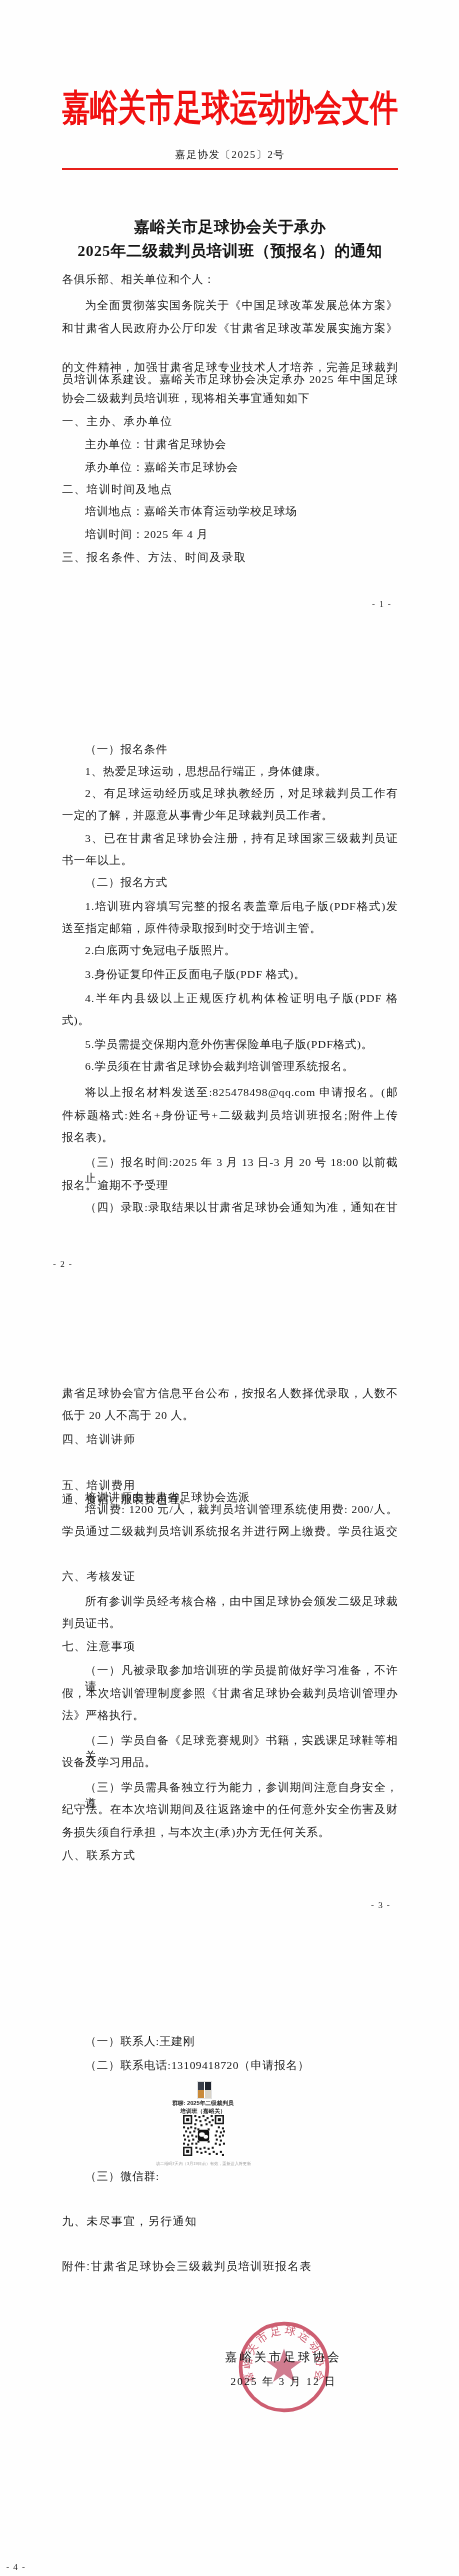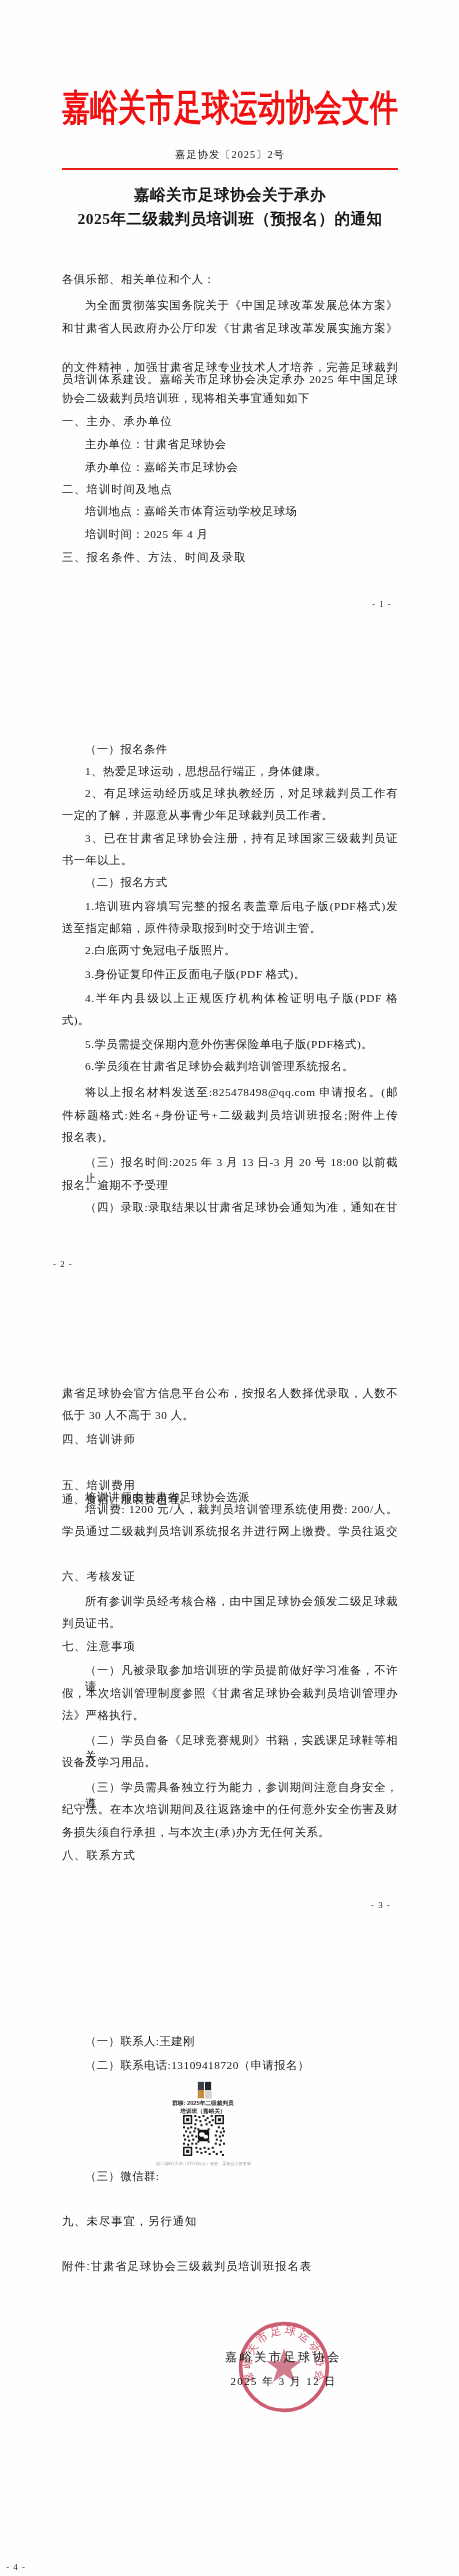--- a/index.html
+++ b/index.html
@@ -9,21 +9,21 @@
   .l{position:absolute;left:62px;width:336px;font-size:11.3px;line-height:15.5px;
      letter-spacing:0.5px;white-space:pre-wrap;}
   .ind{padding-left:23px;width:313px;}
   .j{text-align:justify;text-align-last:justify;}
   .h{font-family:"Liberation Sans","DejaVu Sans",sans-serif;font-weight:normal;letter-spacing:1px;}
   .center{left:0;width:460px;text-align:center;letter-spacing:0;}
   .mast{top:81px;height:54px;line-height:54px;font-size:28px;font-weight:900;
         color:#f01010;transform:scaleY(1.30);transform-origin:50% 50%;letter-spacing:0;}
   .docnum{top:147px;font-size:10.3px;letter-spacing:1px;}
   .redrule{top:168px;left:62px;width:336px;height:1.5px;background:#e8201a;}
-  .title{font-size:15.5px;font-weight:bold;letter-spacing:0.5px;}
+  .title{font-size:15.5px;font-weight:bold;letter-spacing:0.5px;margin-top:32px;}
   .pagenum{position:absolute;font-size:8.8px;letter-spacing:1px;color:#222;}
   .qrcap{position:absolute;left:161px;width:84px;text-align:center;
          font-family:"Liberation Sans","DejaVu Sans",sans-serif;
          font-size:5.7px;font-weight:bold;color:#2b2b2b;line-height:7.7px;letter-spacing:0;}
   .qrnote{position:absolute;left:151px;width:105px;text-align:center;font-size:4.1px;
           color:#a3a3a3;font-family:"Liberation Sans","DejaVu Sans",sans-serif;letter-spacing:0;}
   .avatar{position:absolute;left:197px;top:2081px;width:13.4px;height:15.5px;
           display:grid;grid-template-columns:1fr 1fr;grid-template-rows:1fr 1fr;gap:0.5px;
           background:#fff;border:0.5px solid #e2e2e2;}
   .avatar div{width:100%;height:100%;}
@@ -79,21 +79,21 @@
     <div class="l j" style="top:1108px">件标题格式:姓名+身份证号+二级裁判员培训班报名;附件上传</div>
     <div class="l" style="top:1130px">报名表)。</div>
     <div class="l ind j" style="top:1155px">（三）报名时间:2025 年 3 月 13 日-3 月 20 号 18:00 以前截止</div>
     <div class="l" style="top:1178px">报名。逾期不予受理</div>
     <div class="l ind j" style="top:1200px">（四）录取:录取结果以甘肃省足球协会通知为准，通知在甘</div>
     <div class="pagenum" style="top:1259px;left:53px">- 2 -</div>
   </section>
 
   <section>
     <div class="l j" style="top:1386px">肃省足球协会官方信息平台公布，按报名人数择优录取，人数不</div>
-    <div class="l" style="top:1408px">低于 30 人不高于 30 人。</div>
+    <div class="l" style="top:1408px">低于 20 人不高于 20 人。</div>
     <div class="l h" style="top:1432px">四、培训讲师</div>
     <div class="l ind" style="top:1490px">培训讲师由甘肃省足球协会选派</div>
     <div class="l h" style="top:1478px">五、培训费用</div>
     <div class="l ind j" style="top:1502px">培训费: 1200 元/人，裁判员培训管理系统使用费: 200/人。</div>
     <div class="l j" style="top:1524px">学员通过二级裁判员培训系统报名并进行网上缴费。学员往返交</div>
     <div class="l" style="top:1492px">通、食宿、服装费自理。</div>
     <div class="l h" style="top:1569px">六、考核发证</div>
     <div class="l ind j" style="top:1594px">所有参训学员经考核合格，由中国足球协会颁发二级足球裁</div>
     <div class="l" style="top:1616px">判员证书。</div>
     <div class="l h" style="top:1639px">七、注意事项</div>

